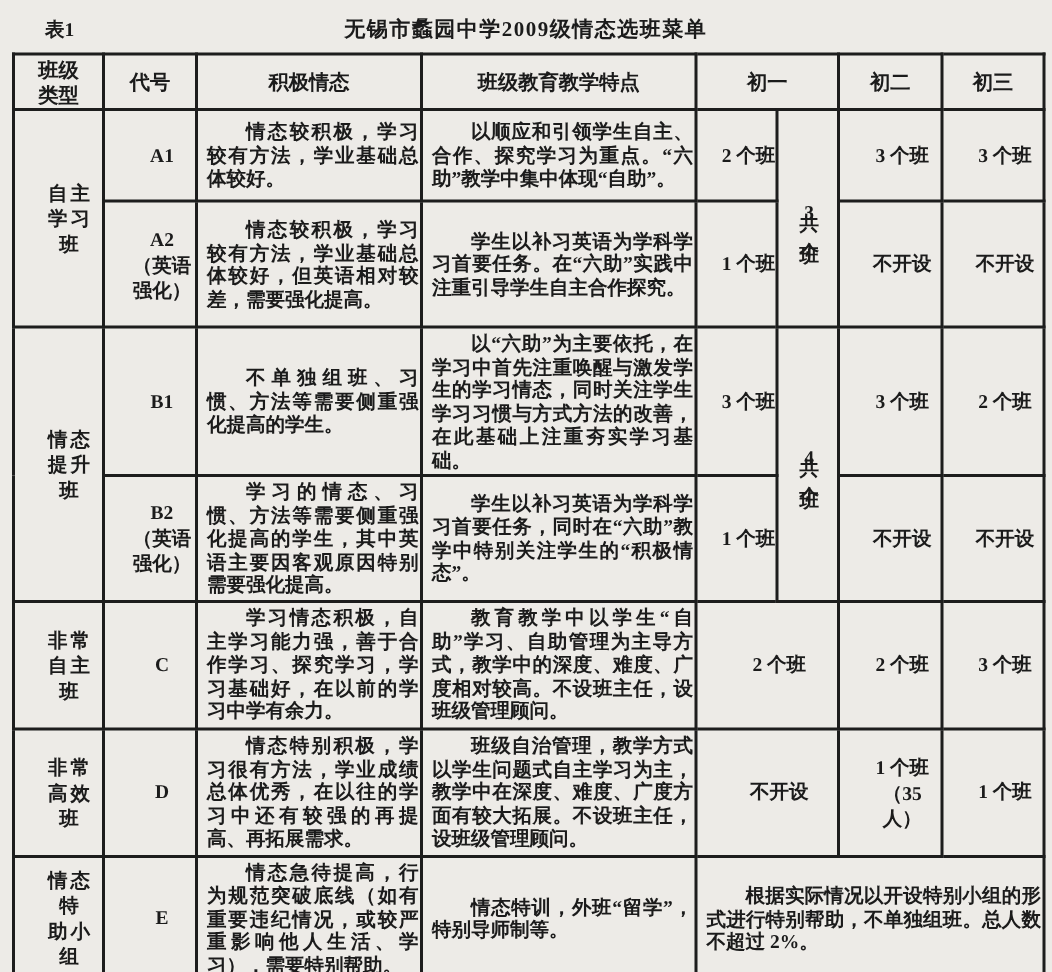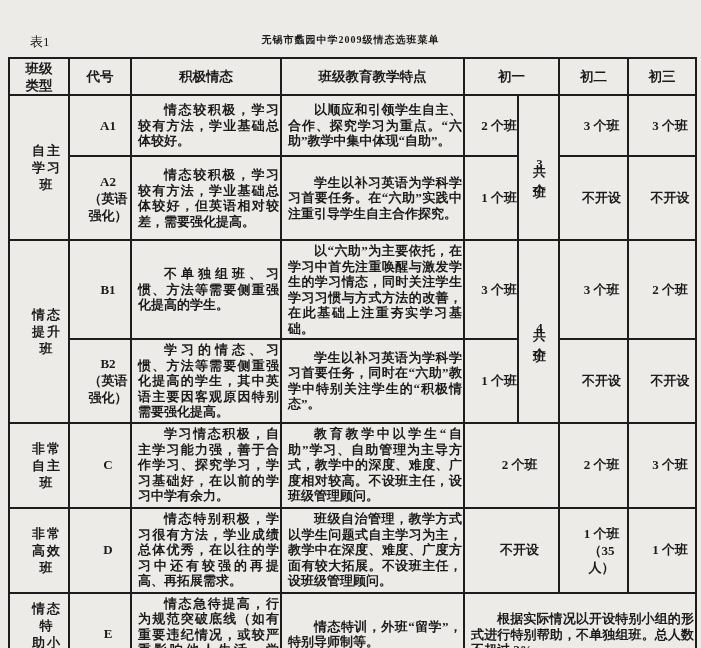--- a/index.html
+++ b/index.html
@@ -6,25 +6,25 @@
   html, body {
     width: 701px; height: 648px;
     background: #edebe7;
     font-family: "Liberation Serif", "DejaVu Serif", serif;
     color: #1b1b1b;
     overflow: hidden;
   }
   .caption-row { position: relative; height: 35px; }
   .tbl-label {
     position: absolute; left: 30px; top: 11px;
-    font-size: 13px; font-weight: 400;
+    font-size: 13px; font-weight: 700;
   }
   .title {
     text-align: center; padding-top: 11px;
-    font-size: 10px; font-weight: 700; letter-spacing: 1px; margin-top: 22px;
+    font-size: 14px; font-weight: 700; letter-spacing: 1px;
   }
   table {
     margin-left: 8px; width: 687px;
     border-collapse: collapse; table-layout: fixed;
     border: 2px solid #1d1d1d;
   }
   td, th {
     border: 2px solid #1d1d1d;
     font-weight: 600;
     vertical-align: middle;

